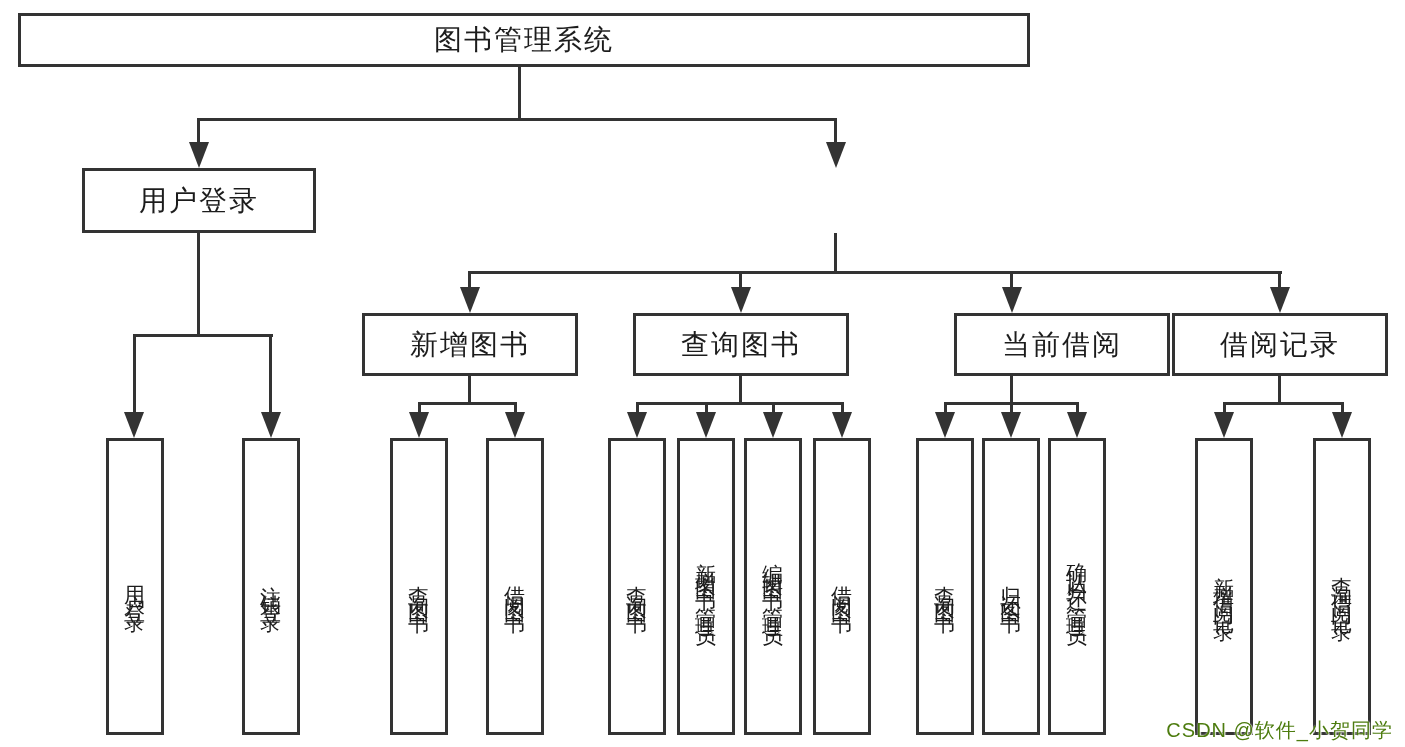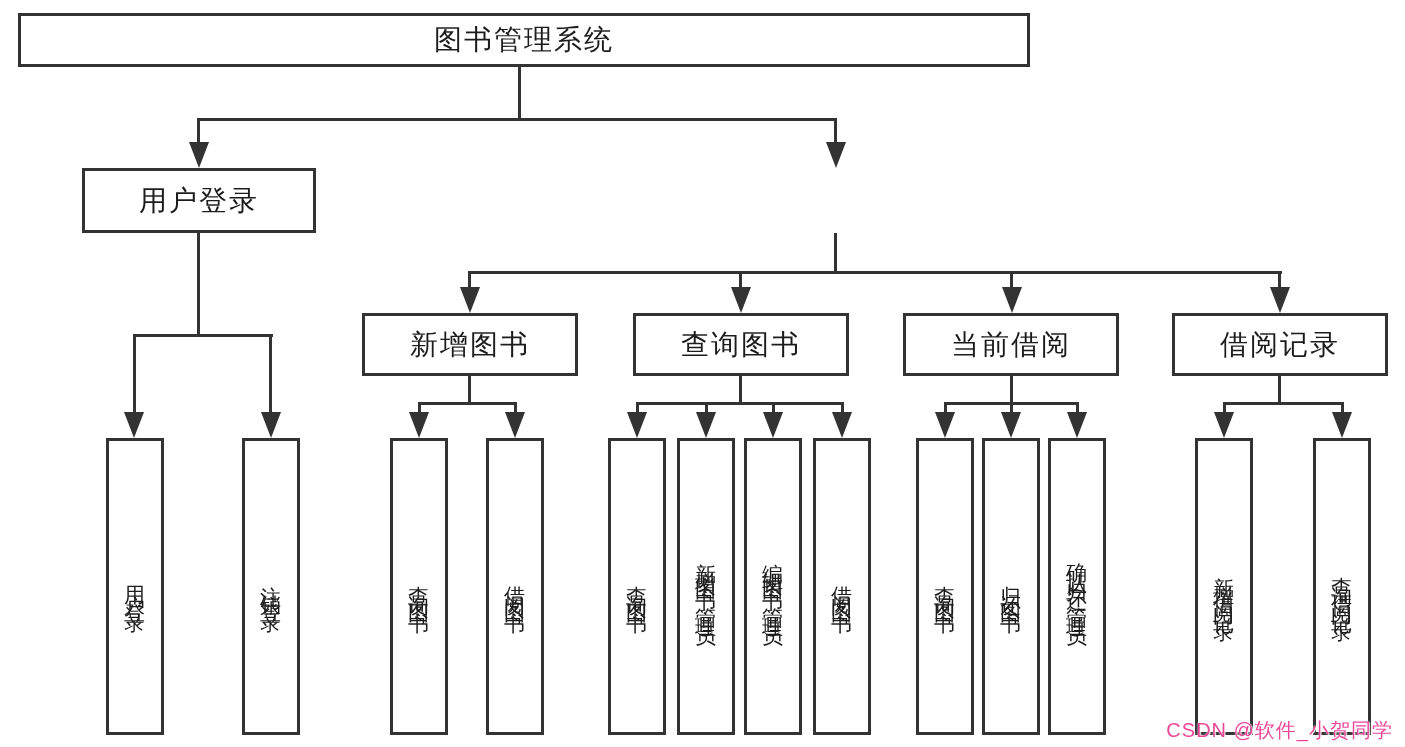--- a/index.html
+++ b/index.html
@@ -57,21 +57,21 @@
     font-size: 21px;
     letter-spacing: 9px;
     line-height: 1;
     white-space: nowrap;
   }
   .watermark {
     position: absolute;
     top: 717px;
     right: 12px;
     font-size: 20px;
-    color: #ec4899;
+    color: #4d7c0f;
     letter-spacing: 1px;
     white-space: nowrap;
     z-index: 5;
     text-shadow: 0 0 2px #ffffff, 1px 1px 1px #ffffff;
   }
 </style>
 </head>
 <body>
 
 <div class="canvas">
@@ -142,21 +142,21 @@
   <div class="box hbox" style="left:82px;top:168px;width:234px;height:65px">
     <span>用户登录</span>
   </div>
 
   <div class="box hbox" style="left:362px;top:313px;width:216px;height:63px">
     <span>新增图书</span>
   </div>
   <div class="box hbox" style="left:633px;top:313px;width:216px;height:63px">
     <span>查询图书</span>
   </div>
-  <div class="box hbox" style="left:903px;top:313px;width:216px;height:63px">
+  <div class="box hbox" style="left:954px;top:313px;width:216px;height:63px">
     <span>当前借阅</span>
   </div>
   <div class="box hbox" style="left:1172px;top:313px;width:216px;height:63px">
     <span>借阅记录</span>
   </div>
 
   <div class="box vbox" style="left:106px;top:438px;width:58px;height:297px">
     <span>用户登录</span>
   </div>
   <div class="box vbox" style="left:242px;top:438px;width:58px;height:297px">

